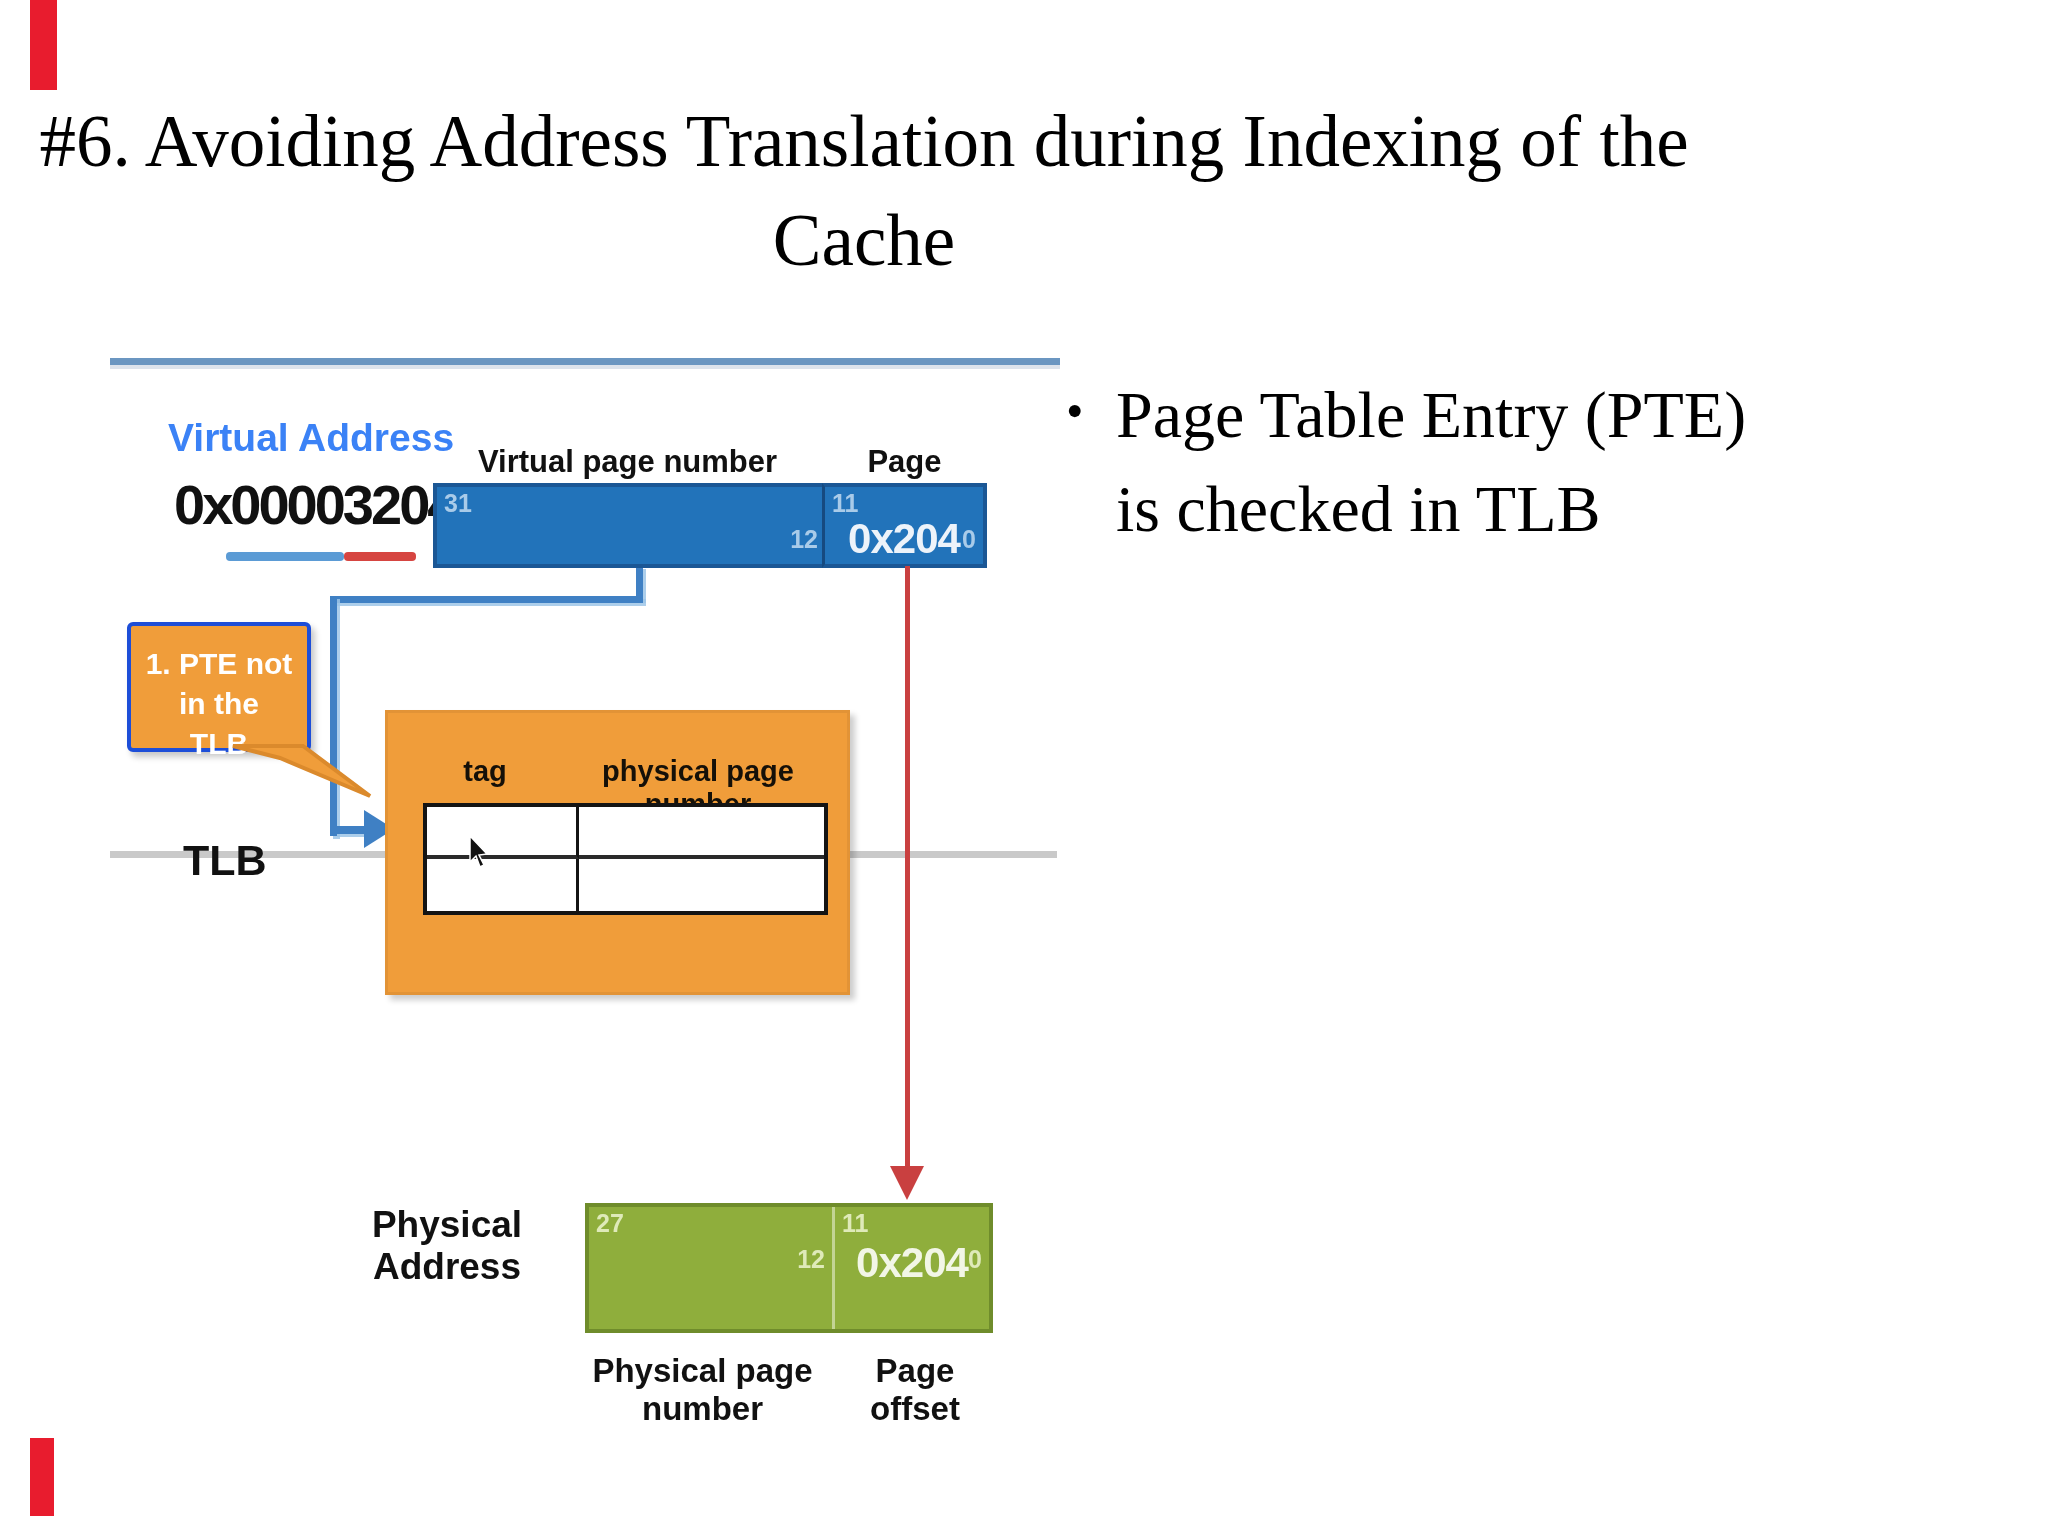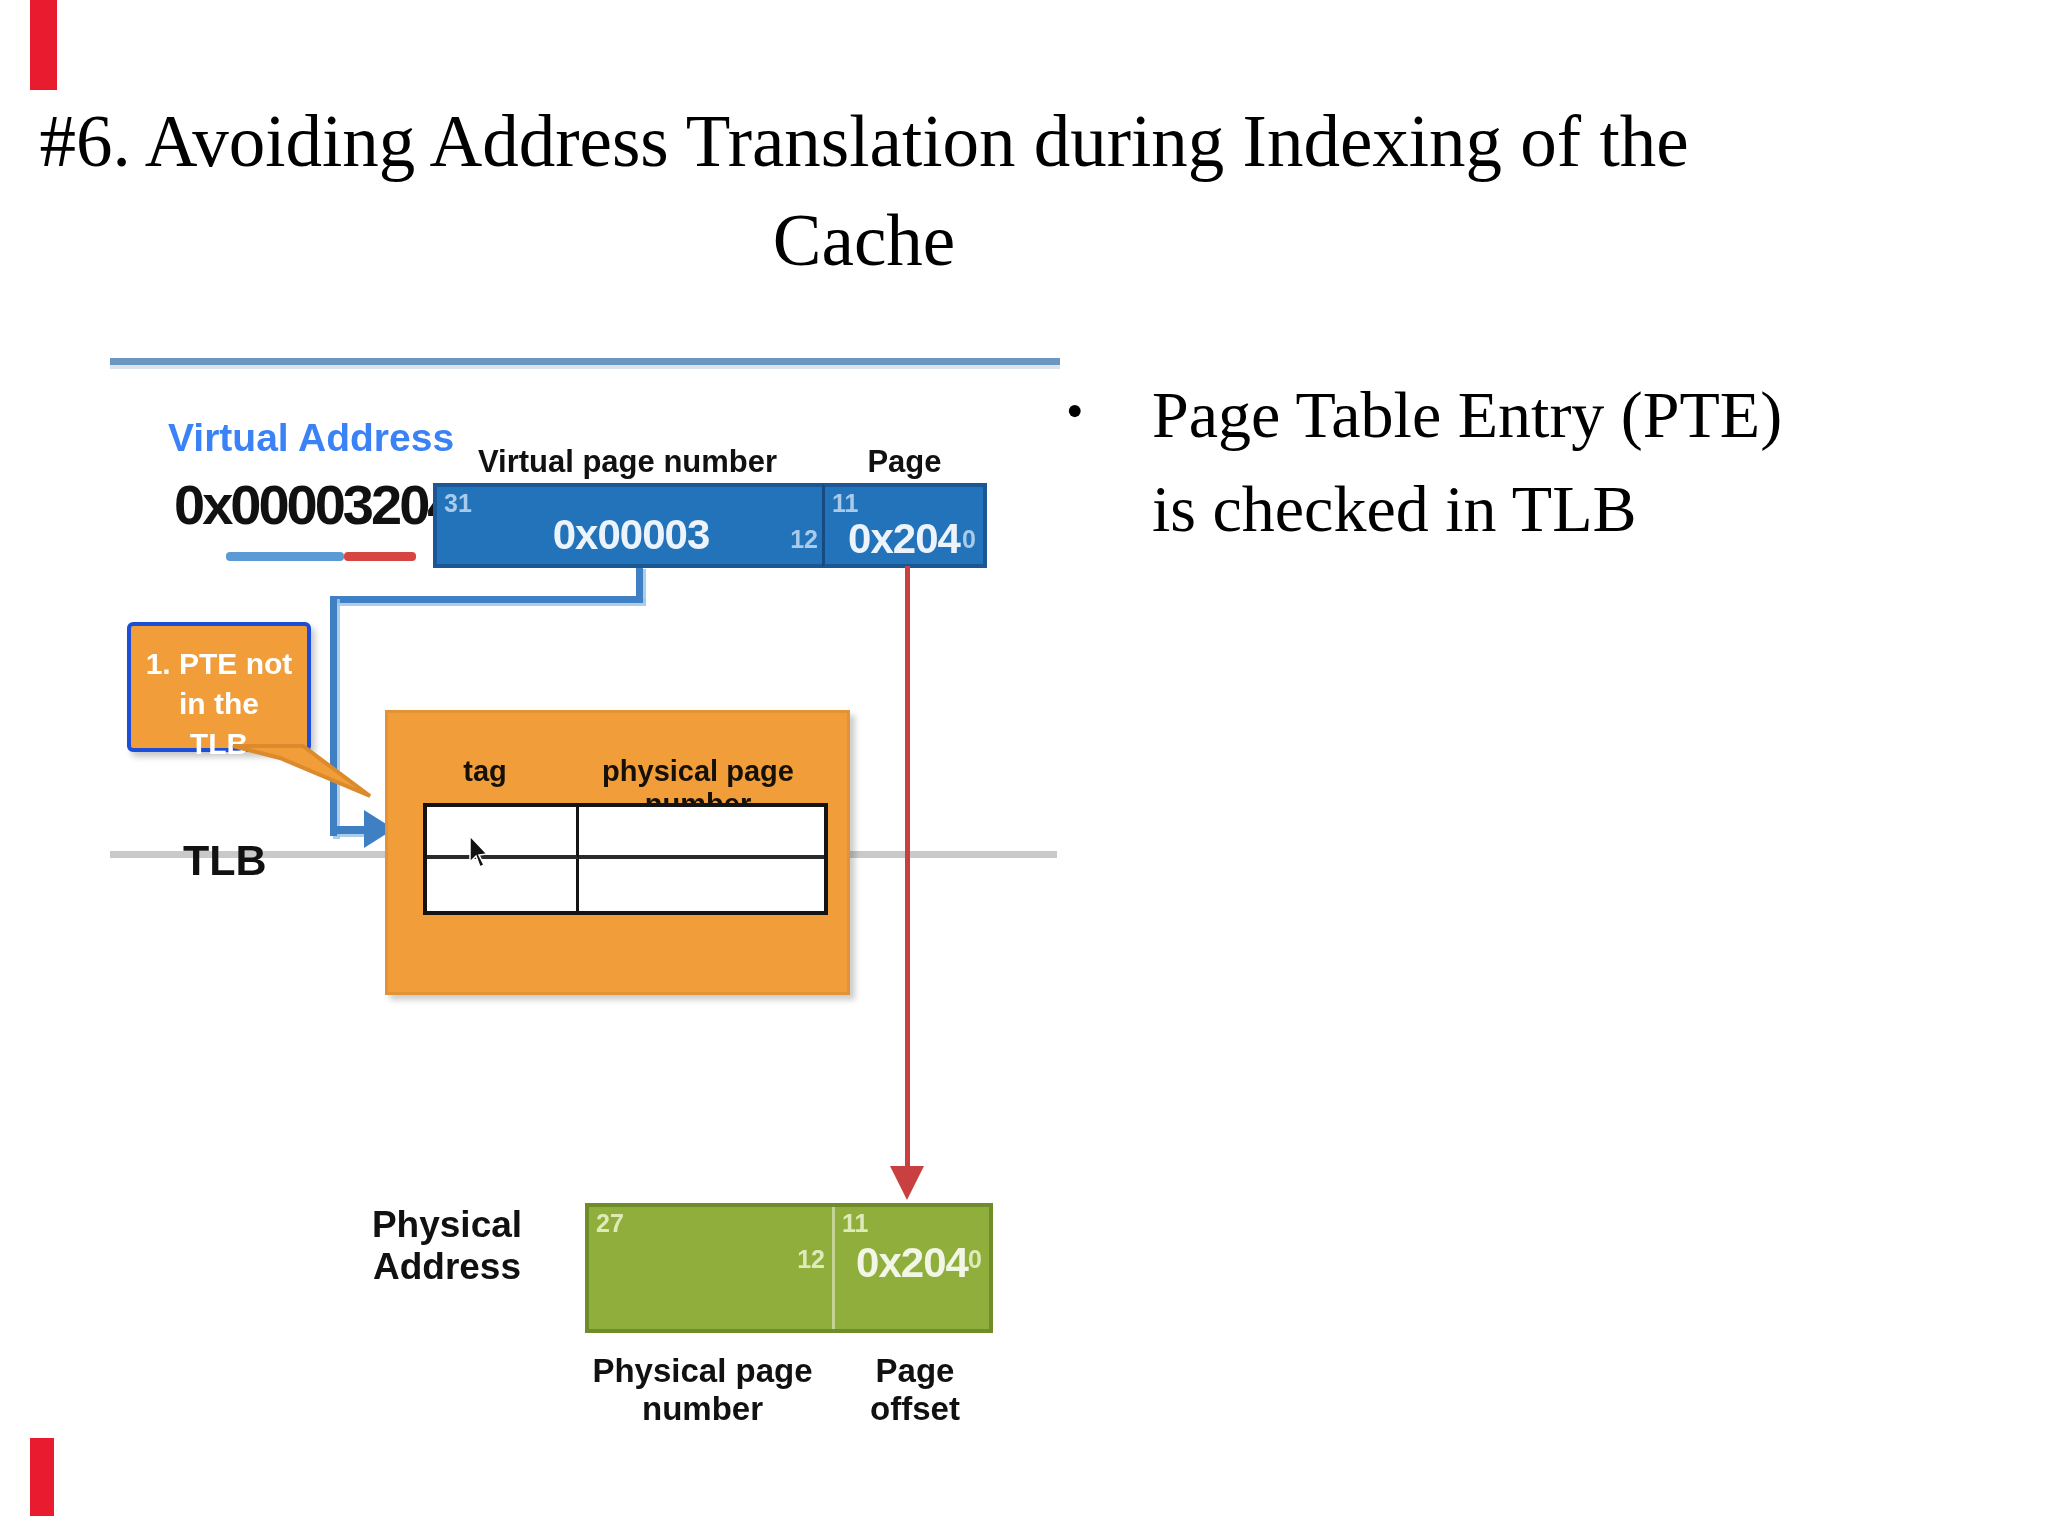--- a/index.html
+++ b/index.html
@@ -12,21 +12,21 @@
   .red-bar.top{left:30px;top:0;width:27px;height:90px;}
   .red-bar.bottom{left:30px;top:1438px;width:24px;height:78px;}
 
   
   .title{left:0;top:92px;width:1728px;text-align:center;
          font-family:"Liberation Serif","DejaVu Serif",serif;
          font-size:73px;line-height:99px;color:#000;}
   .bullet-row{left:1058px;top:368px;width:920px;}
   .bullet-marker{position:absolute;left:8px;top:14px;font-size:50px;color:#000;
                  font-family:"Liberation Serif","DejaVu Serif",serif;}
-  .bullet-text{margin-left:94px;font-family:"Liberation Serif","DejaVu Serif",serif;
+  .bullet-text{margin-left:58px;font-family:"Liberation Serif","DejaVu Serif",serif;
                font-size:66px;line-height:94px;color:#000;}
 
   
   .top-rule{left:110px;top:358px;width:950px;height:7px;background:#6b96c1;
             border-bottom:4px solid #dde3ec;}
   .tlb-baseline{left:110px;top:851px;width:947px;height:7px;background:#c9c9c9;z-index:0;}
 
   
   .va-label{left:168px;top:416px;font-size:39px;font-weight:bold;color:#3b82f6;}
   .va-value{left:174px;top:472px;font-size:56px;font-weight:bold;color:#111;
@@ -130,21 +130,20 @@
   <div class="abs va-value">0x00003204</div>
   <div class="abs va-underline vpn"></div>
   <div class="abs va-underline off"></div>
 
   <div class="abs field-label vpn">Virtual page number</div>
   <div class="abs field-label off">Page offset</div>
 
   <div class="abs field-box vpn">
     <span class="bit l">31</span>
     <span class="bit r">12</span>
-    <div class="field-value">0x00003</div>
   </div>
   <div class="abs field-box off">
     <span class="bit l">11</span>
     <span class="bit r">0</span>
     <div class="field-value">0x204</div>
   </div>
 
   <div class="abs conn stub"></div>
   <div class="abs conn h"></div>
   <div class="abs conn v"></div>

